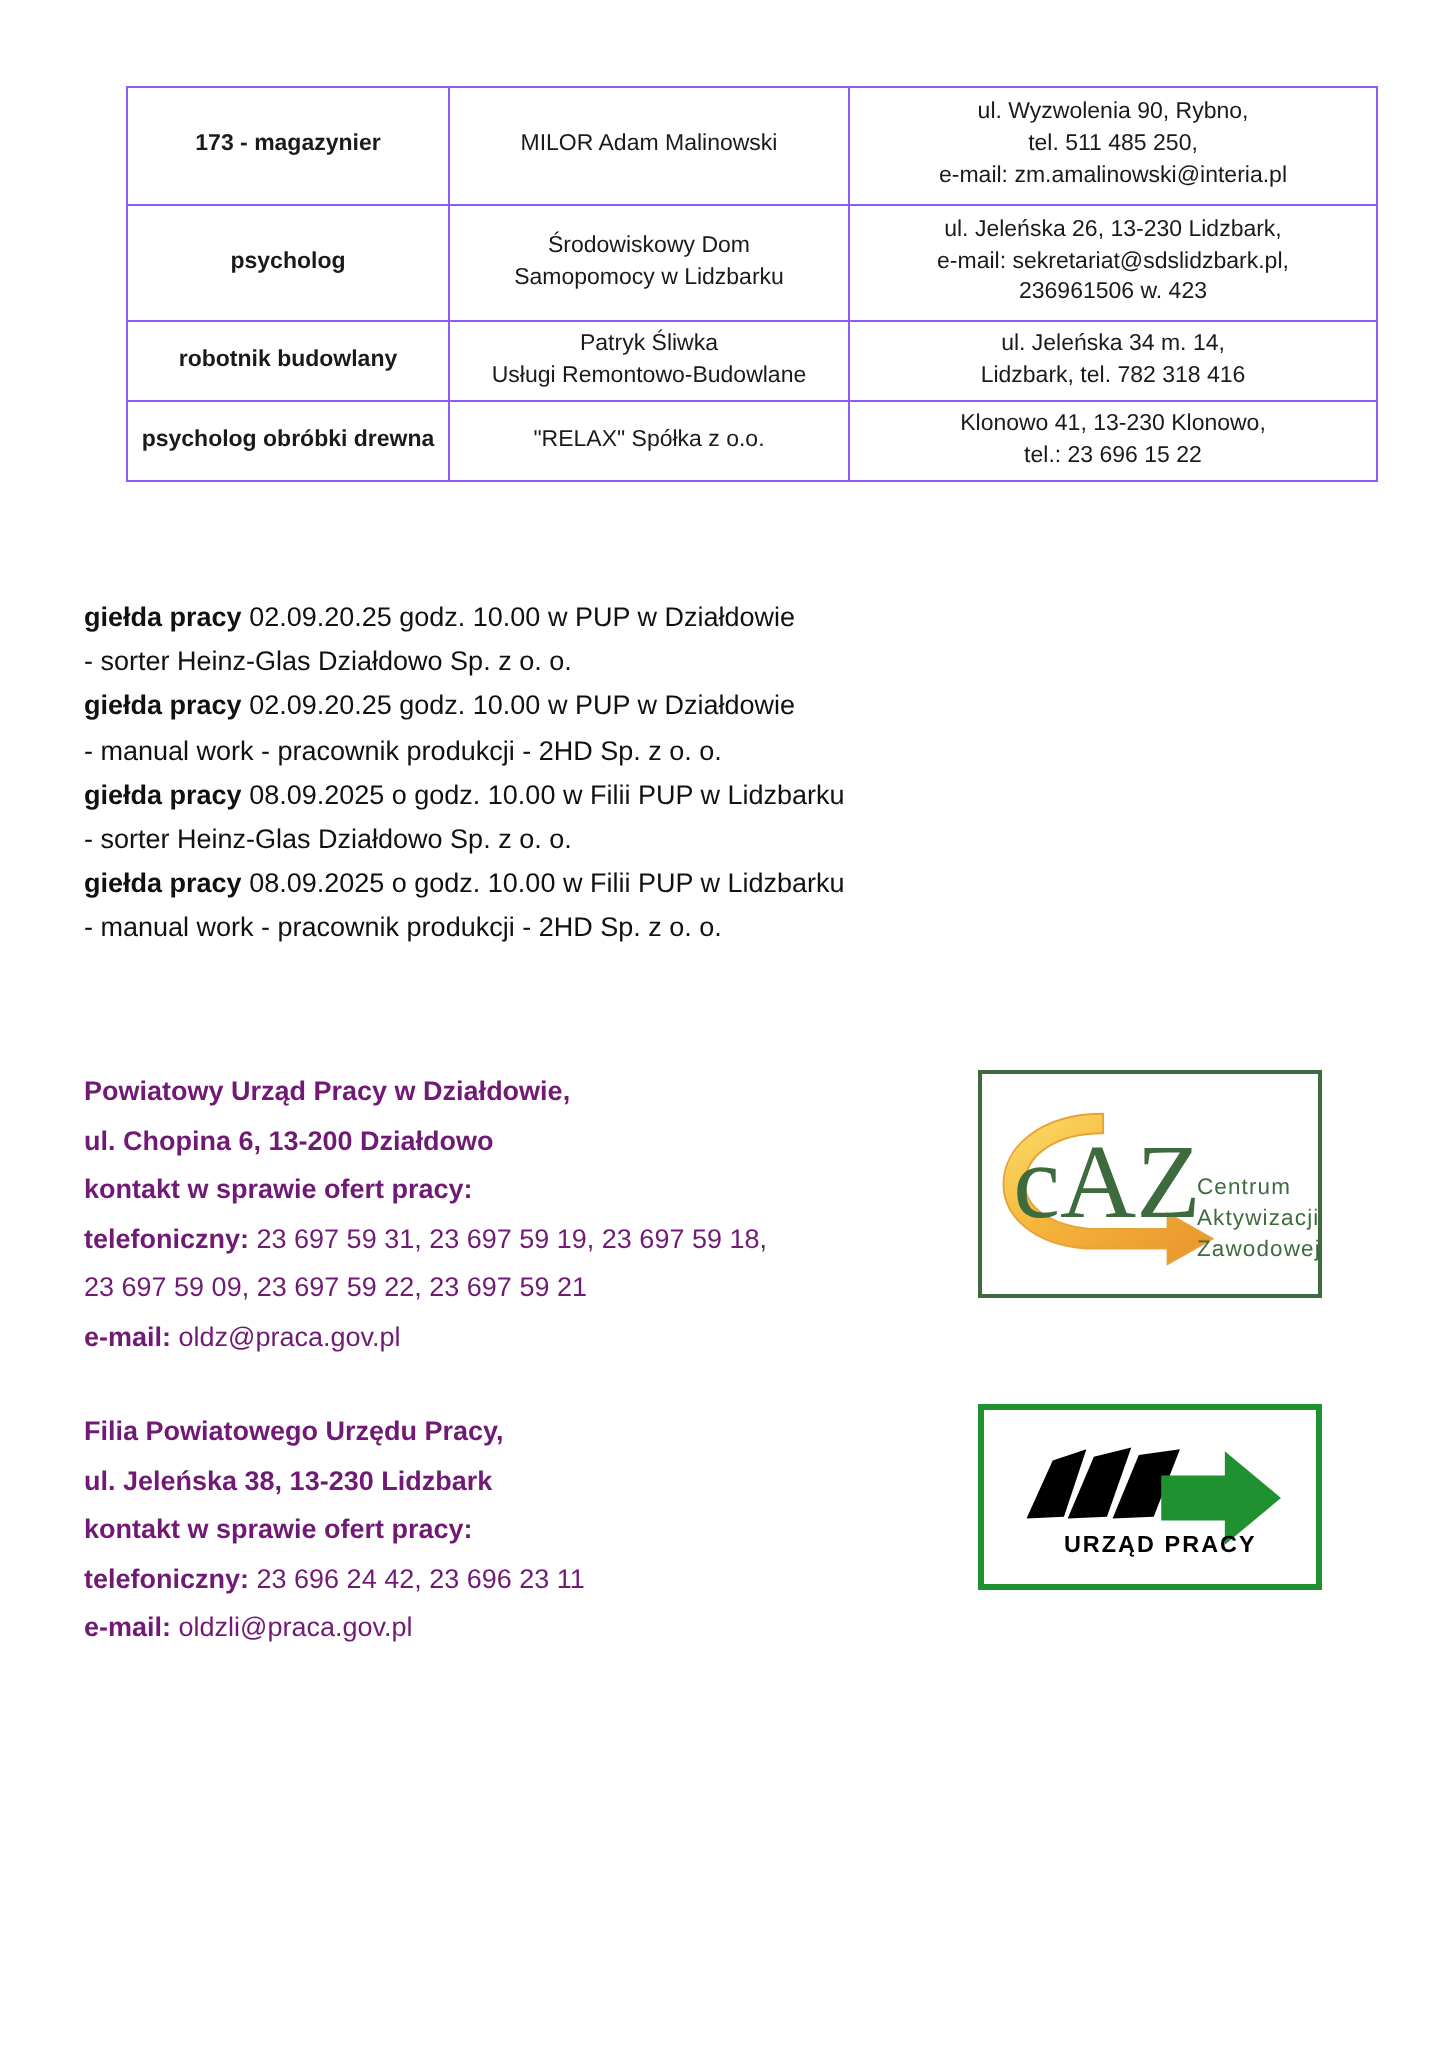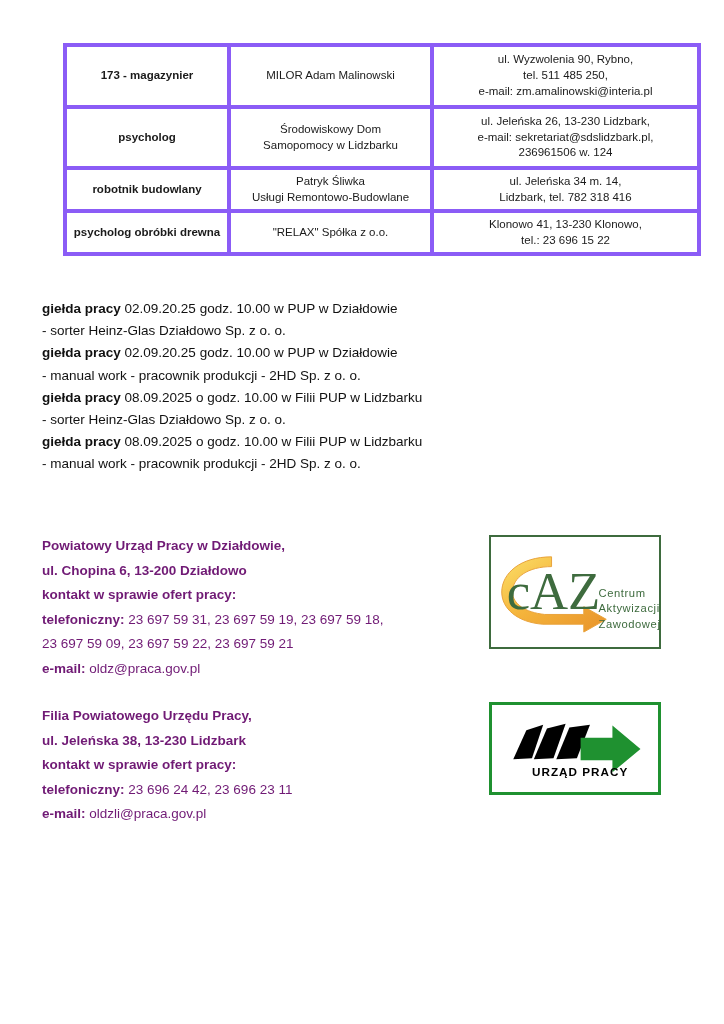--- a/index.html
+++ b/index.html
@@ -19,21 +19,21 @@
   
   .offers-table {
     position: absolute;
     left: 63px;
     top: 43px;
     width: 598px;
     border-collapse: collapse;
     table-layout: fixed;
   }
   .offers-table td {
-    border: 4px solid #8b5cf6;
+    border: 1px solid #8b5cf6;
     font-size: 11.5px;
     line-height: 1.38;
     text-align: center;
     vertical-align: middle;
     padding: 3px 4px;
     color: #1a1a1a;
   }
   .offers-table td.col-position {
     width: 152px;
     font-weight: bold;
@@ -120,21 +120,21 @@
       <td class="col-position">
         <span>psycholog</span>
       </td>
       <td class="col-employer">
         <div>Środowiskowy Dom</div>
         <div>Samopomocy w Lidzbarku</div>
       </td>
       <td class="col-contact">
         <div>ul. Jeleńska 26, 13-230 Lidzbark,</div>
         <div>e-mail: sekretariat@sdslidzbark.pl,</div>
-        <div>236961506 w. 124</div>
+        <div>236961506 w. 423</div>
       </td>
     </tr>
     <tr class="row-h3">
       <td class="col-position">
         <span>robotnik budowlany</span>
       </td>
       <td class="col-employer">
         <div>Patryk Śliwka</div>
         <div>Usługi Remontowo-Budowlane</div>
       </td>

